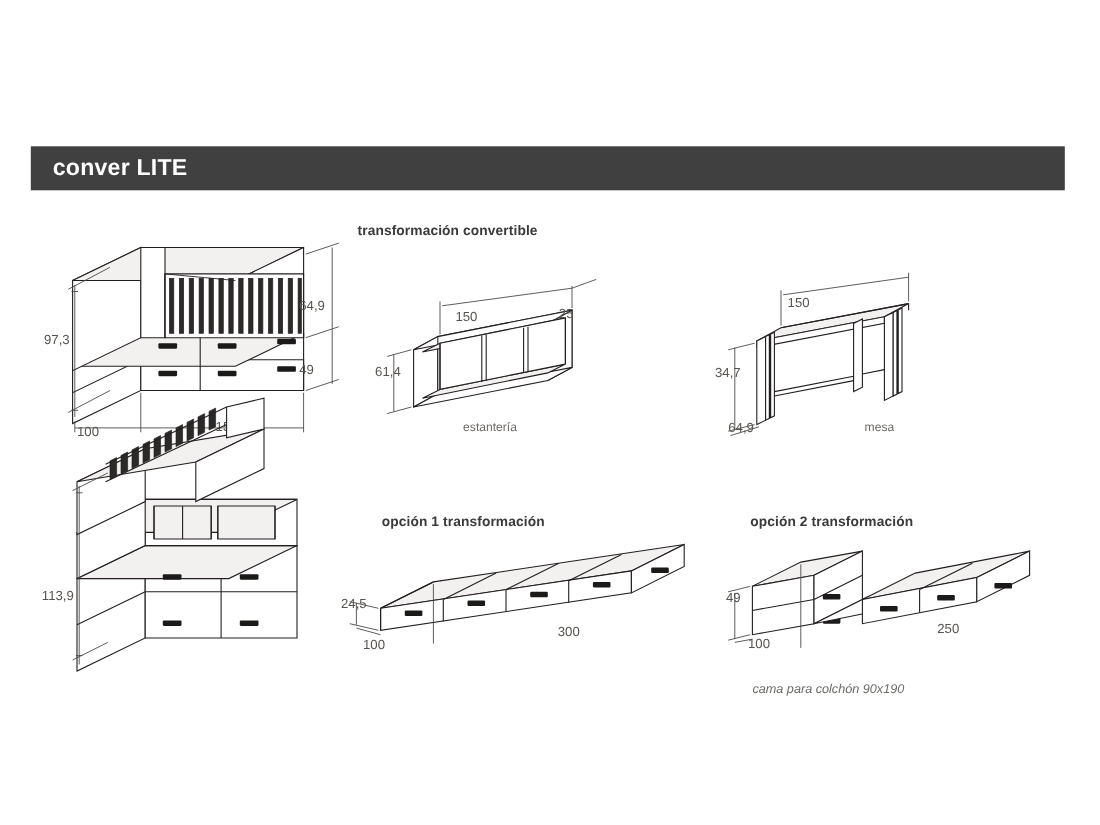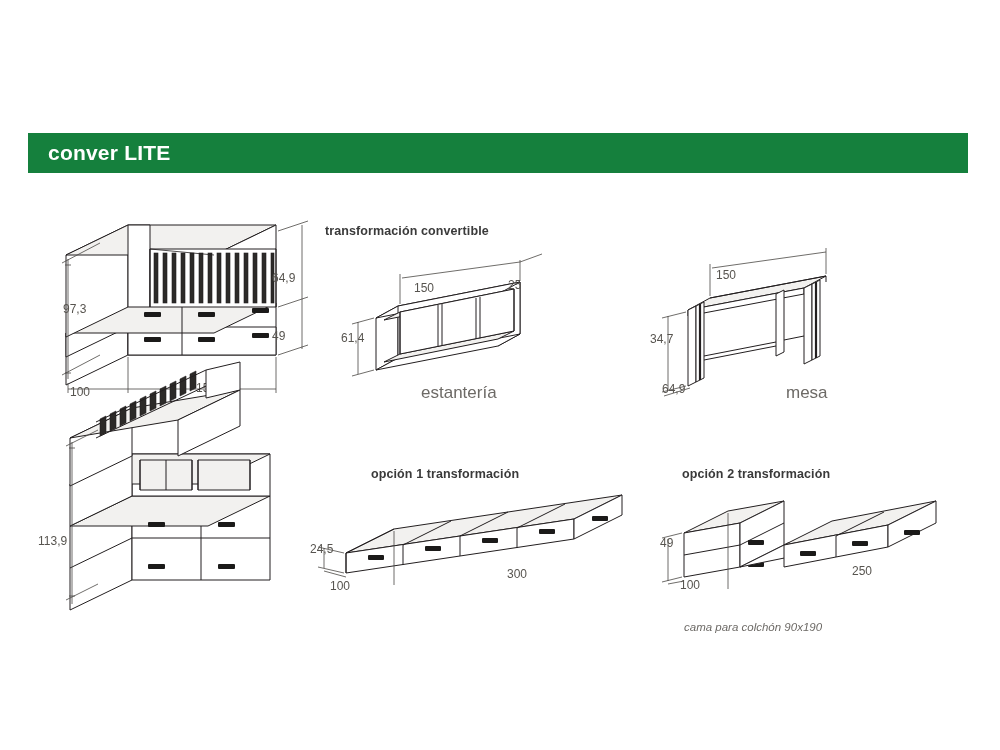--- a/index.html
+++ b/index.html
@@ -6,35 +6,35 @@
   body{
     width:1000px;height:750px;background:#ffffff;
     font-family:"Liberation Sans", sans-serif;
     position:relative;overflow:hidden;
   }
   .page{position:absolute;inset:0;}
 
   
   .header-bar{
     position:absolute;left:28px;top:133px;width:940px;height:40px;
-    background:#15803d;display:flex;align-items:center;
+    background:#404040;display:flex;align-items:center;
   }
   .header-title{
     color:#ffffff;font-size:21px;font-weight:700;letter-spacing:.2px;
     padding-left:20px;white-space:nowrap;
   }
   .header-title .lite{font-weight:700;}
 
   
   .sec-title{
     position:absolute;font-size:12.5px;font-weight:700;color:#3a3a3a;
     white-space:nowrap;letter-spacing:.1px;
   }
   .part-label{
-    position:absolute;font-size:17px;color:#6d6a66;white-space:nowrap;
+    position:absolute;font-size:11px;color:#6d6a66;white-space:nowrap;
   }
   .foot-note{
     position:absolute;font-size:11.5px;color:#6d6a66;white-space:nowrap;
   }
 
   
   .dim{
     position:absolute;font-size:12px;color:#57544f;white-space:nowrap;
   }
 
@@ -53,22 +53,22 @@
 <body>
 
 <div class="page">
 
   <div class="header-bar">
     <div class="header-title">
       <span>conver</span><span>&nbsp;</span><span class="lite">LITE</span>
     </div>
   </div>
 
-  <div class="sec-title" style="left:325px;top:203px;margin-top:21px;">transformación convertible</div>
-  <div class="sec-title" style="left:347px;top:467px;margin-left:24px;">opción 1 transformación</div>
+  <div class="sec-title" style="left:325px;top:203px;">transformación convertible</div>
+  <div class="sec-title" style="left:347px;top:467px;">opción 1 transformación</div>
   <div class="sec-title" style="left:682px;top:467px;">opción 2 transformación</div>
 
   <div class="part-label" style="left:421px;top:383px;">estantería</div>
   <div class="part-label" style="left:770px;top:383px;margin-left:16px;">mesa</div>
   <div class="foot-note" style="left:684px;top:621px;font-style:italic;">cama para colchón 90x190</div>
 
   <svg class="draw" style="left:40px;top:215px;" width="290" height="185" viewBox="0 0 290 185">
 
     <polygon class="face" points="26,118 88,88 88,140 26,170"></polygon>
     <polygon class="face" points="26,118 88,88 88,112 26,142"></polygon>
@@ -131,21 +131,21 @@
     <line class="dimline" x1="88" y1="174" x2="236" y2="174"></line>
 
     <line class="dimline" x1="238" y1="16" x2="268" y2="6"></line>
     <line class="dimline" x1="238" y1="92" x2="268" y2="82"></line>
     <line class="dimline" x1="262" y1="10" x2="262" y2="86"></line>
 
     <line class="dimline" x1="238" y1="140" x2="268" y2="130"></line>
     <line class="dimline" x1="262" y1="86" x2="262" y2="134"></line>
   </svg>
 
-  <div class="dim" style="left:40px;top:302px;margin-left:23px;">97,3</div>
+  <div class="dim" style="left:40px;top:302px;">97,3</div>
   <div class="dim" style="left:70px;top:385px;">100</div>
   <div class="dim" style="left:196px;top:381px;">150</div>
   <div class="dim" style="left:272px;top:271px;">64,9</div>
   <div class="dim" style="left:272px;top:329px;">49</div>
 
   <svg class="draw" style="left:370px;top:280px;" width="180" height="100" viewBox="0 0 180 100">
 
     <polygon class="face" points="6,38 28,26 28,78 6,90"></polygon>
     <polygon class="face" points="6,38 28,26 150,2 128,14"></polygon>
     <polygon class="face" points="28,26 150,2 150,54 28,78"></polygon>

